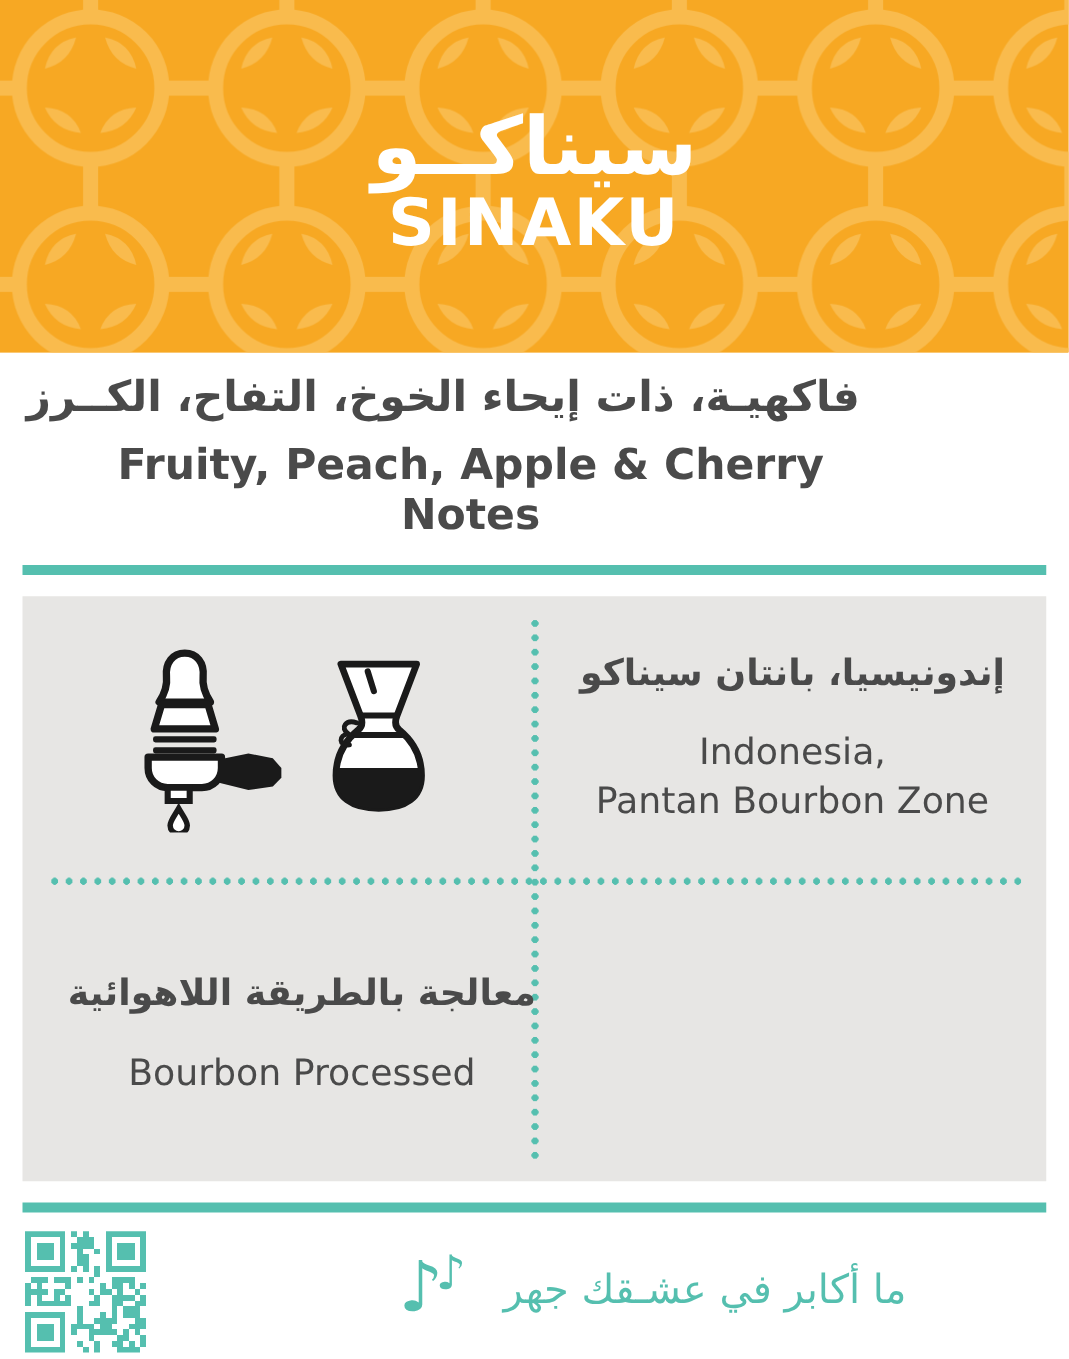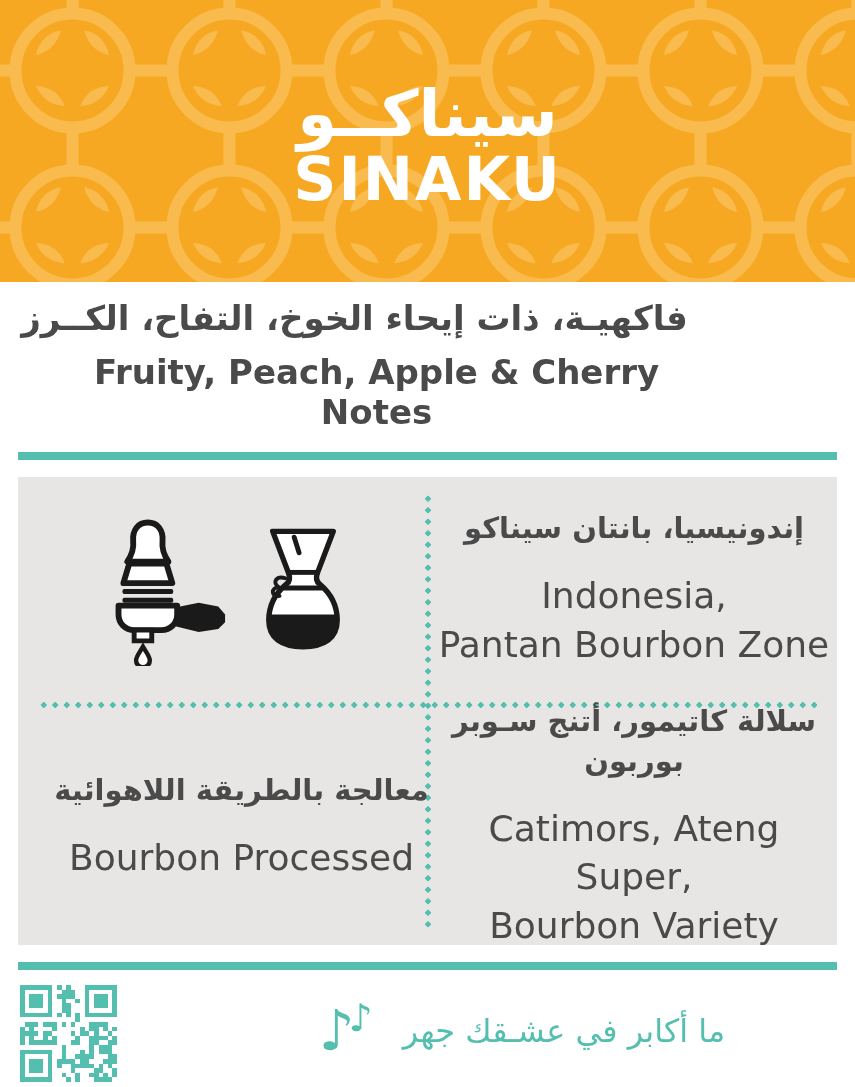--- a/index.html
+++ b/index.html
@@ -8,21 +8,21 @@
     overflow:hidden;font-family:"DejaVu Sans",sans-serif;
   }
   
   .header{position:absolute;left:0;top:0;width:855px;height:282px;background:#F7A823;overflow:hidden;}
   .header svg.pattern{position:absolute;left:0;top:0;}
   .header-titles{
     position:absolute;inset:0;display:flex;flex-direction:column;
     align-items:center;justify-content:center;padding-top:10px;
   }
   .title-ar{color:#ffffff;font-size:64px;font-weight:bold;line-height:1.05;direction:rtl;}
-  .title-en{color:#ffffff;font-size:60px;font-weight:bold;letter-spacing:2px;line-height:1.05;}
+  .title-en{color:#ffffff;font-size:52px;font-weight:bold;letter-spacing:2px;line-height:1.05;}
   
   .tasting{position:absolute;left:0;top:296px;width:709px;text-align:center;color:#4A4A4A;}
   .tasting-ar{font-size:34px;font-weight:bold;direction:rtl;line-height:1.3;}
   .tasting-en{font-size:34px;font-weight:bold;margin-top:12px;margin-left:44px;}
   
   .bar{position:absolute;left:18px;width:819px;height:8px;background:#55BFAF;}
   .bar-top{top:452px;}
   .bar-bottom{top:962px;}
   
   .panel{position:absolute;left:18px;top:477px;width:819px;height:468px;background:#E7E6E4;}
@@ -36,21 +36,21 @@
     background-image:radial-gradient(circle 2.8px at center,#55BFAF 97%,rgba(85,191,175,0) 100%);
     background-size:11.5px 100%;background-repeat:repeat-x;
   }
   .quad{position:absolute;display:flex;flex-direction:column;align-items:center;justify-content:center;
         color:#4A4A4A;text-align:center;}
   .q1{left:0;top:0;width:407px;height:225px;flex-direction:row;gap:30px;}
   .q2{left:413px;top:0;width:406px;height:225px;}
   .q3{left:0;top:231px;width:407px;height:237px;padding-left:20px;}
   .q4{left:413px;top:231px;width:406px;height:237px;}
   .quad .ar{font-size:29px;font-weight:bold;direction:rtl;line-height:1.35;}
-  .quad .en{font-size:36px;font-weight:normal;line-height:1.35;margin-top:24px;}
+  .quad .en{font-size:29px;font-weight:normal;line-height:1.35;margin-top:24px;}
   
   .qr{position:absolute;left:20px;top:985px;width:97px;height:97px;}
   .tagline{
     position:absolute;left:117px;top:975px;width:720px;height:112px;
     display:flex;align-items:center;justify-content:center;direction:rtl;
     gap:24px;padding-left:90px;box-sizing:border-box;color:#55BFAF;
   }
   .tagline-text{font-size:32px;font-weight:normal;direction:rtl;}
   .notes{direction:ltr;display:flex;align-items:flex-end;}
   .note-big{font-size:56px;line-height:1;}
@@ -132,30 +132,20 @@
         <div>Indonesia,</div>
         <div>Pantan Bourbon Zone</div>
       </div>
     </div>
 
     <div class="quad q3">
       <div class="ar" dir="rtl">معالجة بالطريقة اللاهوائية</div>
       <div class="en">Bourbon Processed</div>
     </div>
 
-    <div class="quad q4">
-      <div class="ar" dir="rtl">
-        <div>سلالة كاتيمور، أتنج سـوبر</div>
-        <div>بوربون</div>
-      </div>
-      <div class="en">
-        <div>Catimors, Ateng Super,</div>
-        <div>Bourbon Variety</div>
-      </div>
-    </div>
   </div>
 
   <div class="bar bar-bottom"></div>
 
   <div class="qr">
     <svg id="qr-svg" width="97" height="97" viewBox="0 0 21 21" shape-rendering="crispEdges">
         <rect x="0" y="0" width="1" height="1" fill="#55BFAF"></rect>
         <rect x="1" y="0" width="1" height="1" fill="#55BFAF"></rect>
         <rect x="2" y="0" width="1" height="1" fill="#55BFAF"></rect>
         <rect x="3" y="0" width="1" height="1" fill="#55BFAF"></rect>

